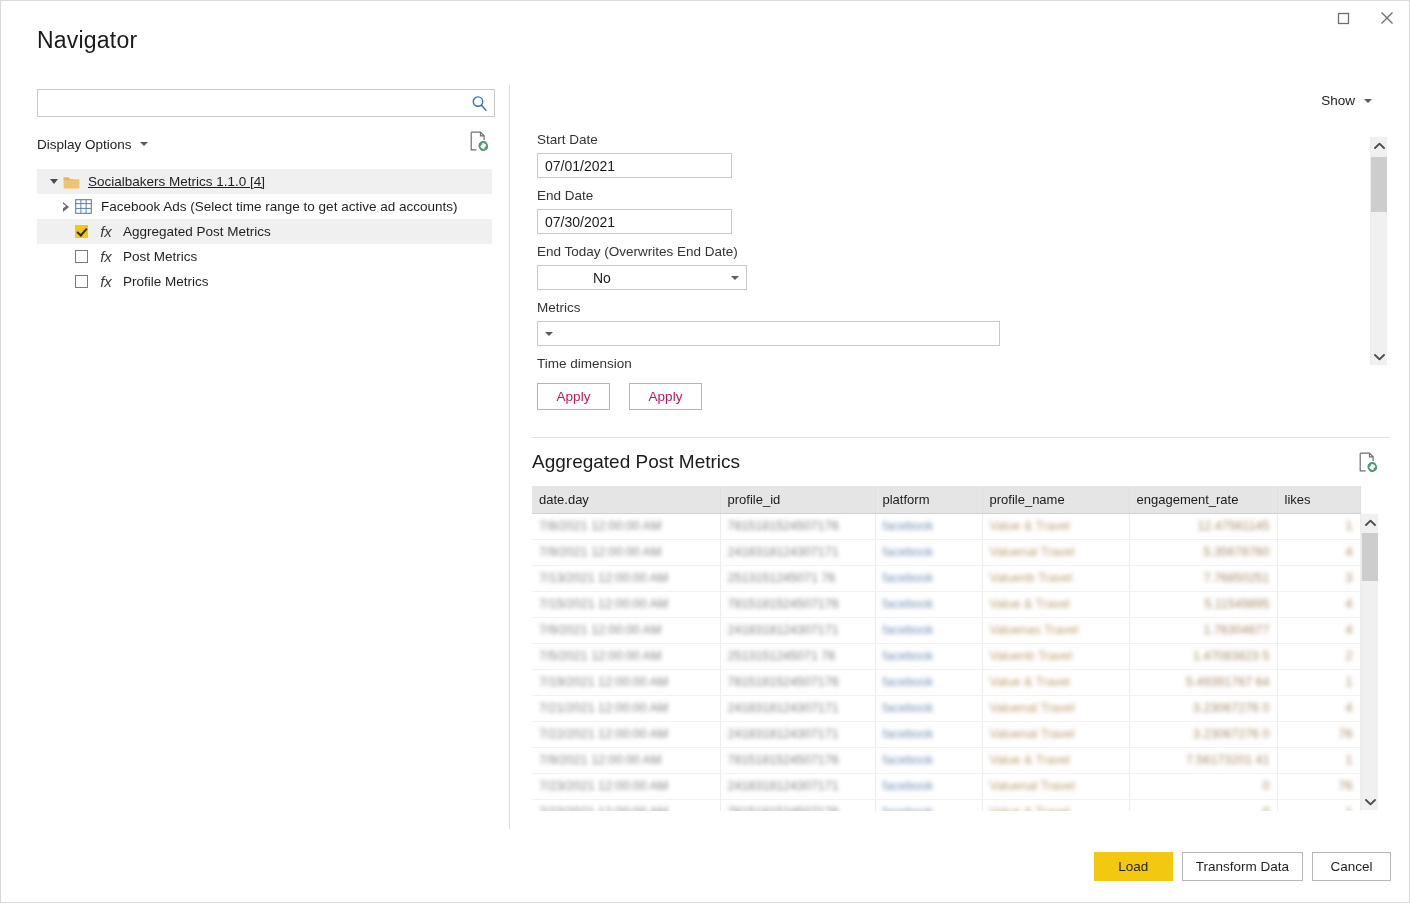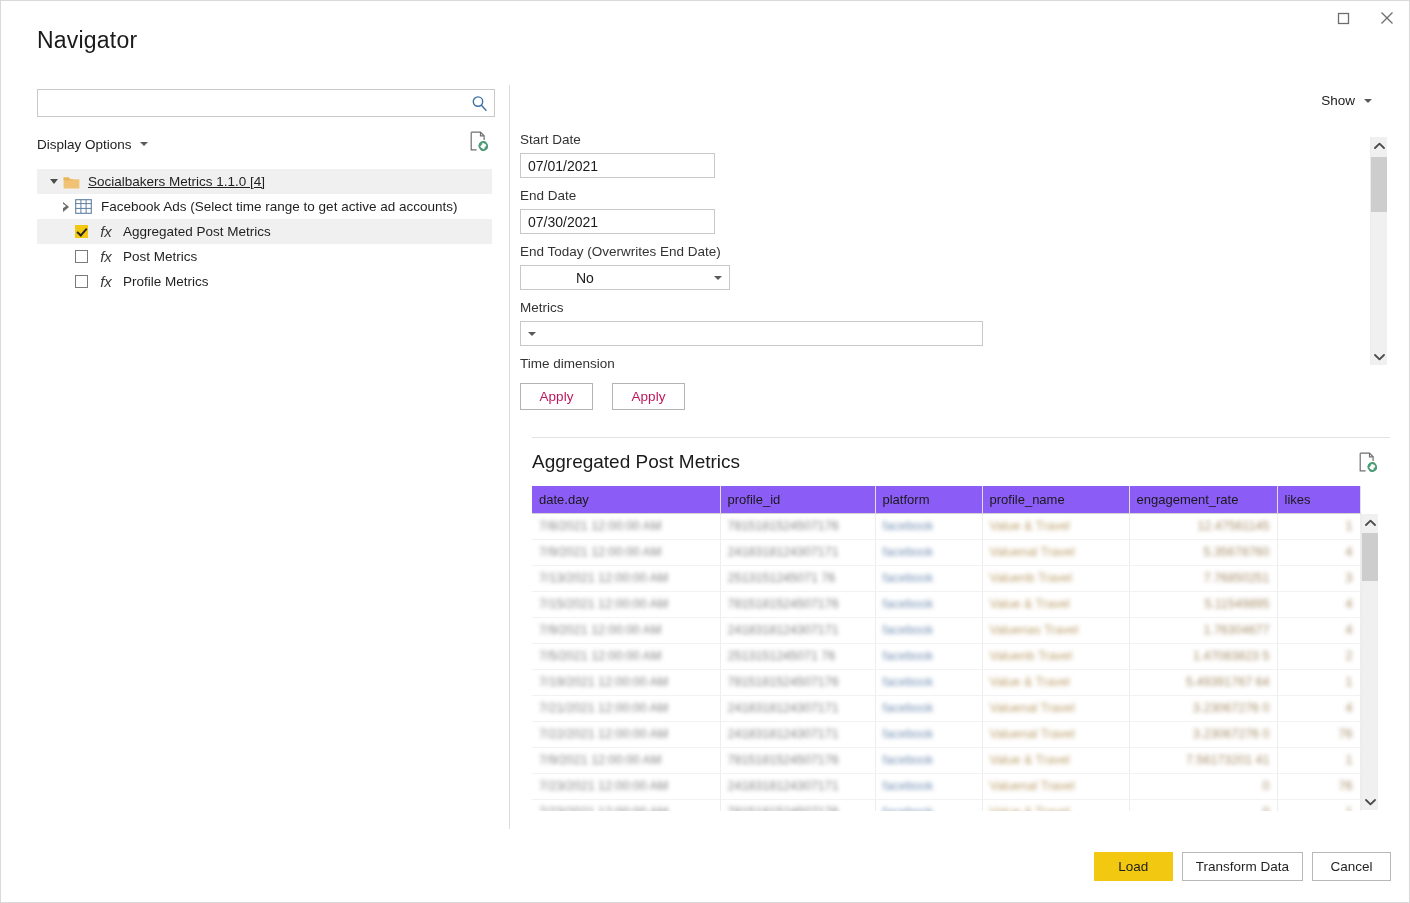--- a/index.html
+++ b/index.html
@@ -213,21 +213,21 @@
     align-items: center;
     gap: 9px;
     font-size: 13.5px;
     color: #222;
     cursor: default;
   }
 
   
   .params {
     position: absolute;
-    left: 10px; top: 46px;
+    left: 27px; top: 46px;
     width: 830px;
   }
   .field-label {
     font-size: 13.5px;
     color: #333;
     margin-bottom: 4px;
     line-height: 18px;
   }
   .text-input {
     width: 195px; height: 25px;
@@ -345,21 +345,21 @@
   }
   table.preview-table th {
     text-align: left;
     font-weight: 400;
     font-size: 13px;
     color: #1a1a1a;
     height: 27px;
     padding: 0 7px;
     border-right: 1px solid #e0e0e0;
     border-bottom: 1px solid #d2d2d2;
-    background: #8b5cf6;
+    background: #e5e5e5;
     white-space: nowrap;
     overflow: hidden;
   }
   table.preview-table td {
     height: 26px;
     padding: 0 7px;
     border-right: 1px solid #ededed;
     border-bottom: 1px solid #f2f2f2;
     white-space: nowrap;
     overflow: hidden;

